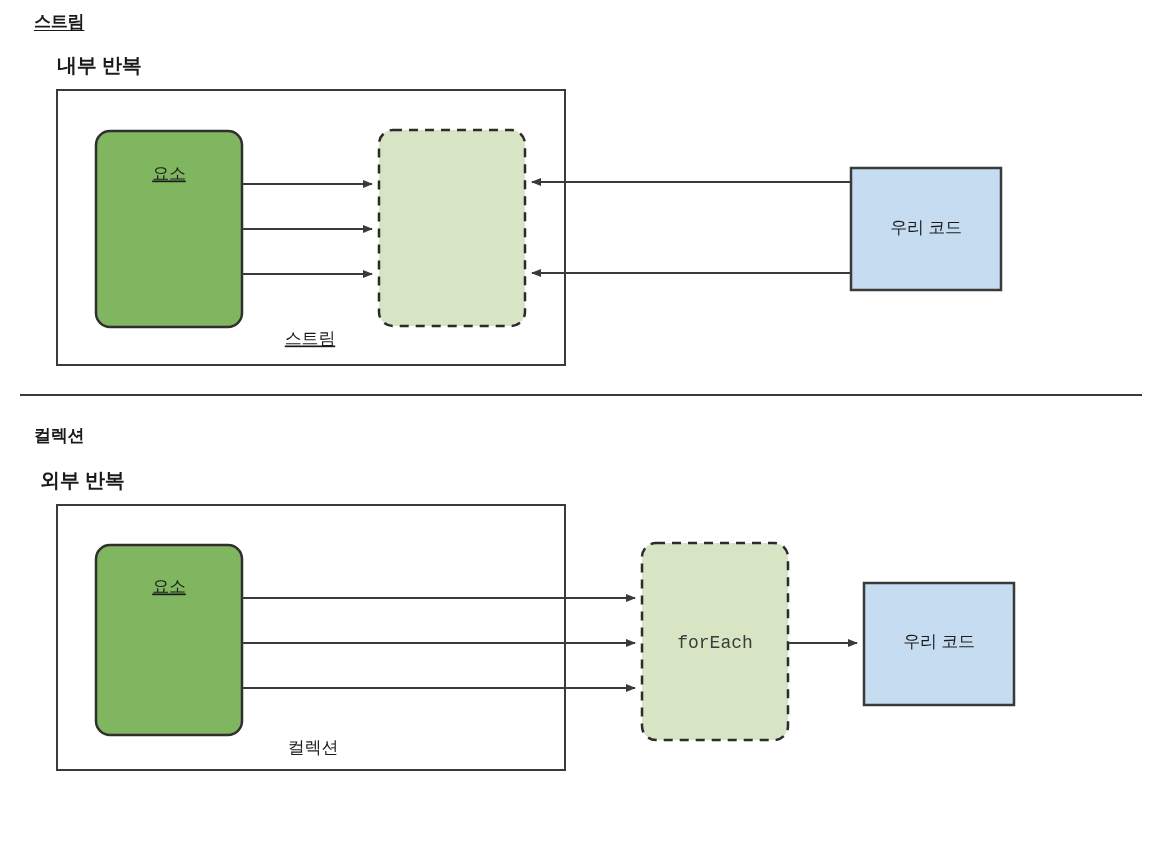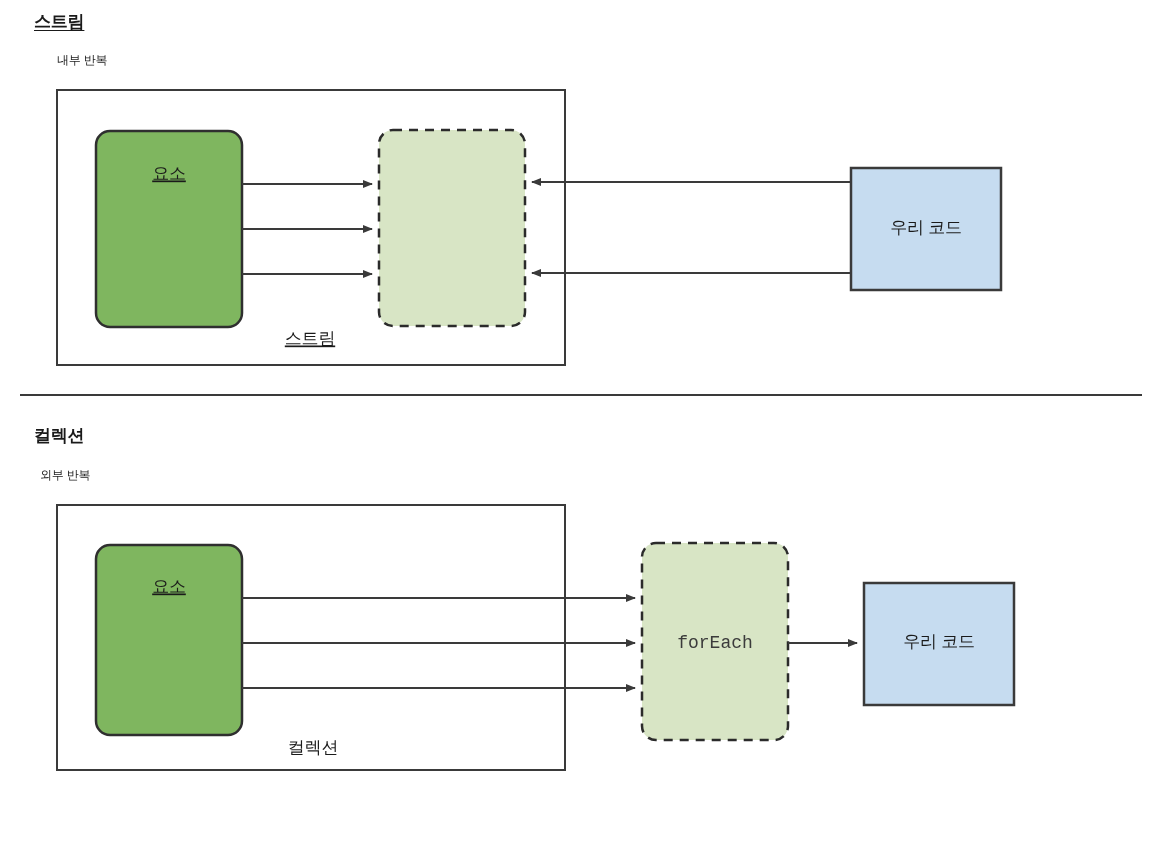--- a/index.html
+++ b/index.html
@@ -27,22 +27,22 @@
     color: #1a1a1a;
     letter-spacing: -0.2px;
     white-space: nowrap;
   }
   .section-title.underlined {
     text-decoration: underline;
     text-underline-offset: 3px;
   }
   .section-sub {
     position: absolute;
-    font-size: 12px;
-    font-weight: normal;
+    font-size: 20px;
+    font-weight: bold;
     color: #1a1a1a;
     letter-spacing: -0.2px;
     white-space: nowrap;
   }
   .divider {
     position: absolute;
     left: 20px;
     top: 394px;
     width: 1122px;
     height: 0;

